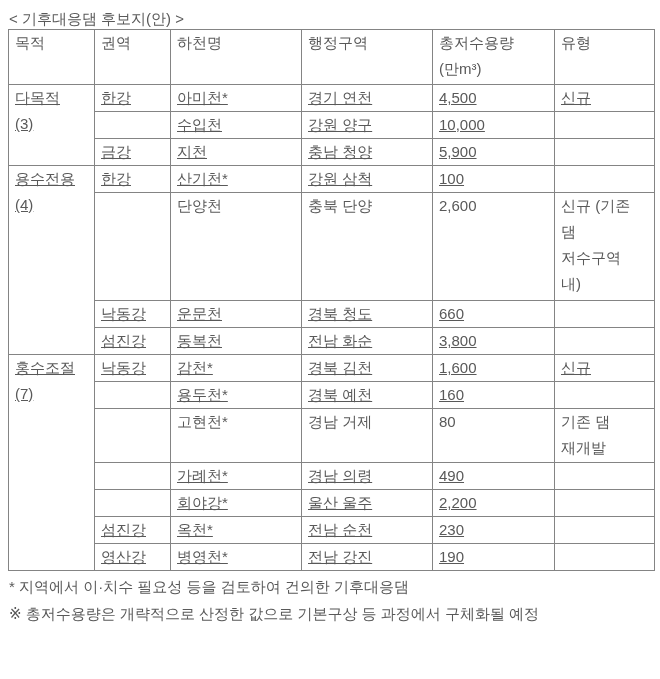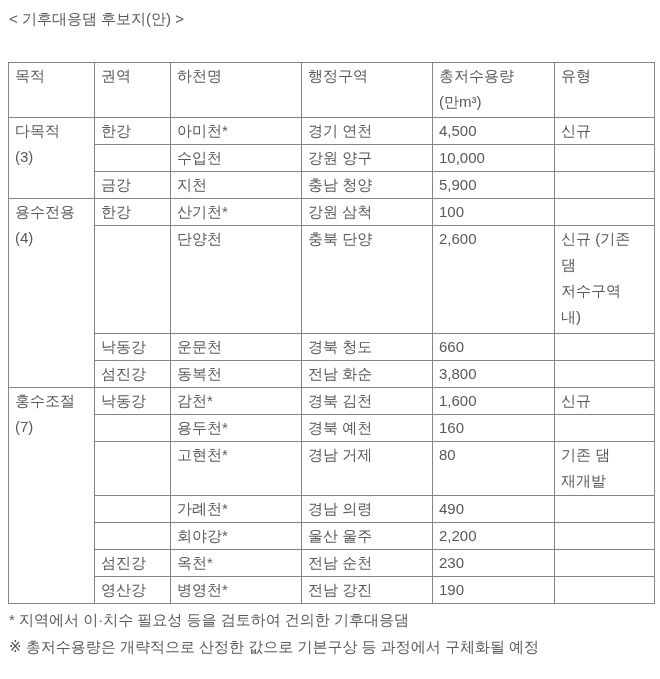--- a/index.html
+++ b/index.html
@@ -20,38 +20,37 @@
     font-size: 15px;
     line-height: 20px;
     margin: 1px 0 0 1px;
     color: #595959;
     letter-spacing: 0px;
   }
   table.dam-table {
     border-collapse: collapse;
     table-layout: fixed;
     width: 646px;
-    margin-top: 33px;
   }
   table.dam-table th,
   table.dam-table td {
     border: 1px solid #848484;
     vertical-align: top;
     text-align: left;
     font-weight: normal;
     font-size: 15px;
     line-height: 26px;
     padding: 0px 5px 0px 6px;
     white-space: pre-line;
     word-break: keep-all;
     overflow: hidden;
     color: #595959;
   }
   tr.hdr { height: 55px; }
-  tr.r    { height: 27px; }
+  tr.r    { height: 27px; text-decoration: underline; }
   tr.r-tall4 { height: 108px; }
   tr.r-tall2 { height: 54px; }
   .footnotes {
     margin-top: 2px;
     margin-left: 1px;
     font-size: 15px;
     line-height: 27px;
     color: #595959;
   }
 </style>

